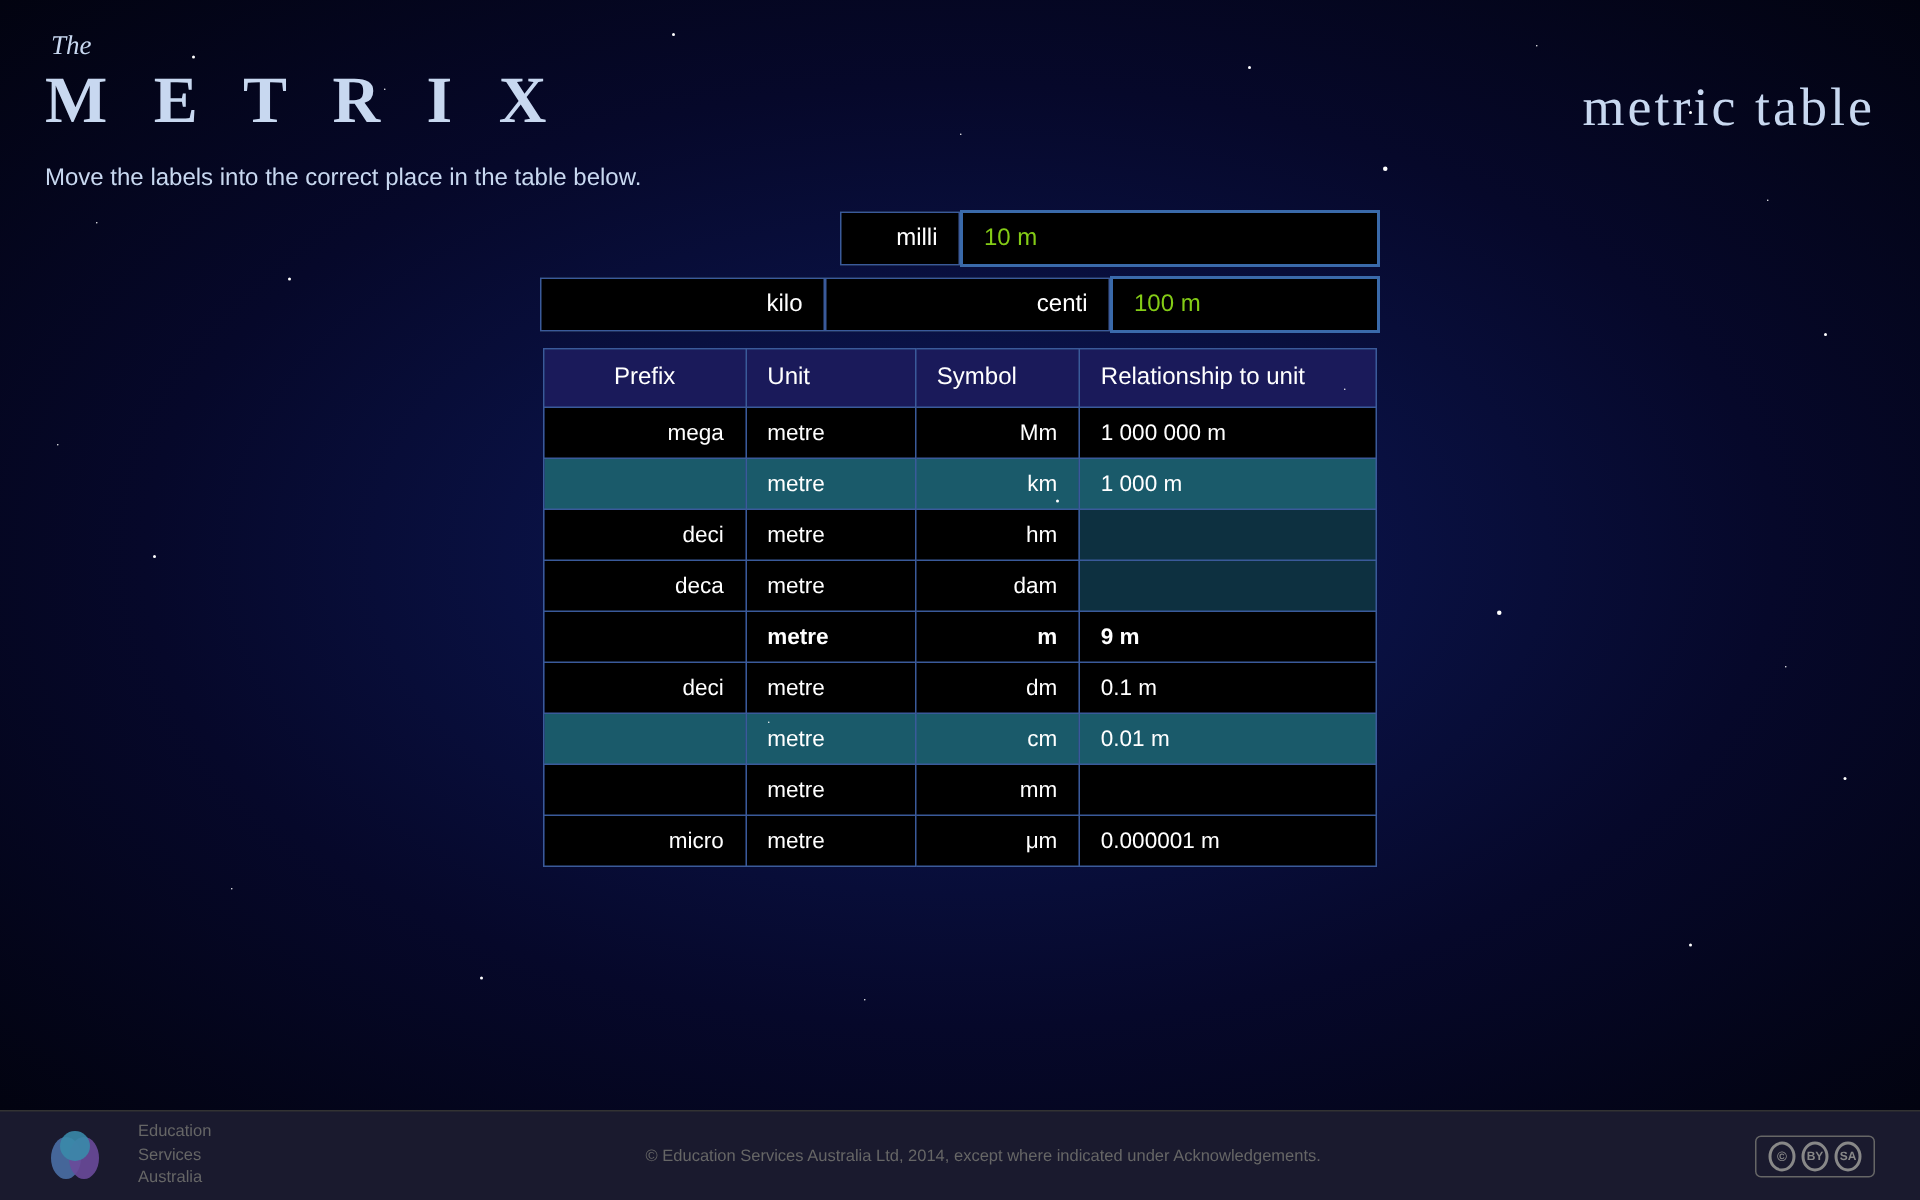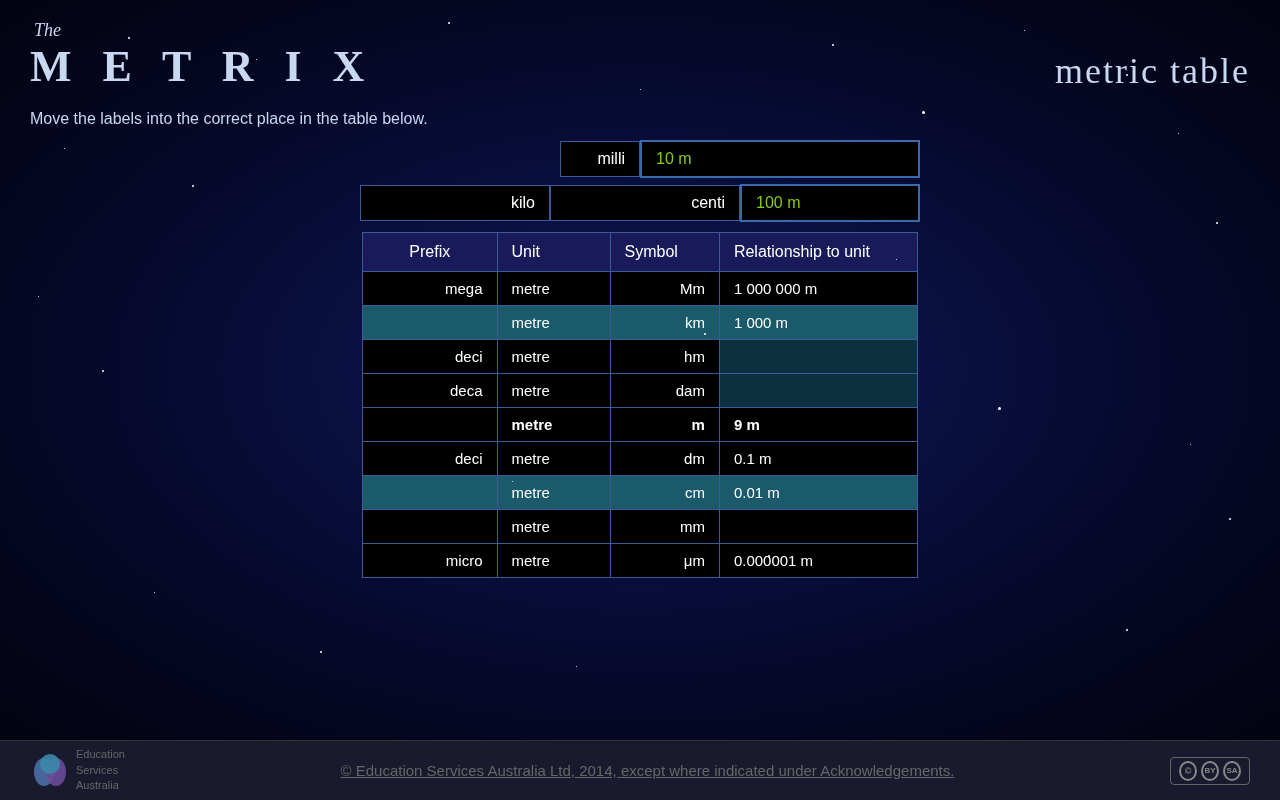--- a/index.html
+++ b/index.html
@@ -236,21 +236,21 @@
       border-top: 1px solid #333;
       display: flex;
       align-items: center;
       justify-content: space-between;
       padding: 0 30px;
     }
 
     .footer-logo {
       display: flex;
       align-items: center;
-      gap: 6px;
+      gap: 22px;
       justify-content: center;
     }
 
     .footer-logo-icon {
       width: 40px;
       height: 40px;
     }
 
     .footer-org {
       color: #888;
@@ -433,20 +433,20 @@
     <svg class="footer-logo-icon" viewBox="0 0 40 40" xmlns="http://www.w3.org/2000/svg">
       <ellipse cx="14" cy="22" rx="10" ry="14" fill="#4a6fa5" opacity="0.9"></ellipse>
       <ellipse cx="26" cy="22" rx="10" ry="14" fill="#6a4a9a" opacity="0.9"></ellipse>
       <ellipse cx="20" cy="14" rx="10" ry="10" fill="#3a8aaa" opacity="0.9"></ellipse>
     </svg>
     <div class="footer-org" style="color:#666; font-size:11px; line-height:1.4;">
       Education<br>Services<br>Australia
     </div>
   </div>
 
-  <div class="footer-copyright" style="color:#666; font-size:15px;text-decoration:underline;">© Education Services Australia Ltd, 2014, except where indicated under Acknowledgements.</div>
+  <div class="footer-copyright" style="color:#666; font-size:11px;">© Education Services Australia Ltd, 2014, except where indicated under Acknowledgements.</div>
 
   <div class="cc-icon" style="border:1px solid #666; border-radius:4px; display:flex; align-items:center; padding:4px 8px; gap:4px;">
     <div class="cc-circle" style="width:20px;height:20px;border:2px solid #888;border-radius:50%;display:flex;align-items:center;justify-content:center;font-size:9px;color:#888;font-weight:bold;">©</div>
     <div class="cc-circle" style="width:20px;height:20px;border:2px solid #888;border-radius:50%;display:flex;align-items:center;justify-content:center;font-size:8px;color:#888;font-weight:bold;">BY</div>
     <div class="cc-circle" style="width:20px;height:20px;border:2px solid #888;border-radius:50%;display:flex;align-items:center;justify-content:center;font-size:8px;color:#888;font-weight:bold;">SA</div>
   </div>
 </div>
 
 </body></html>

